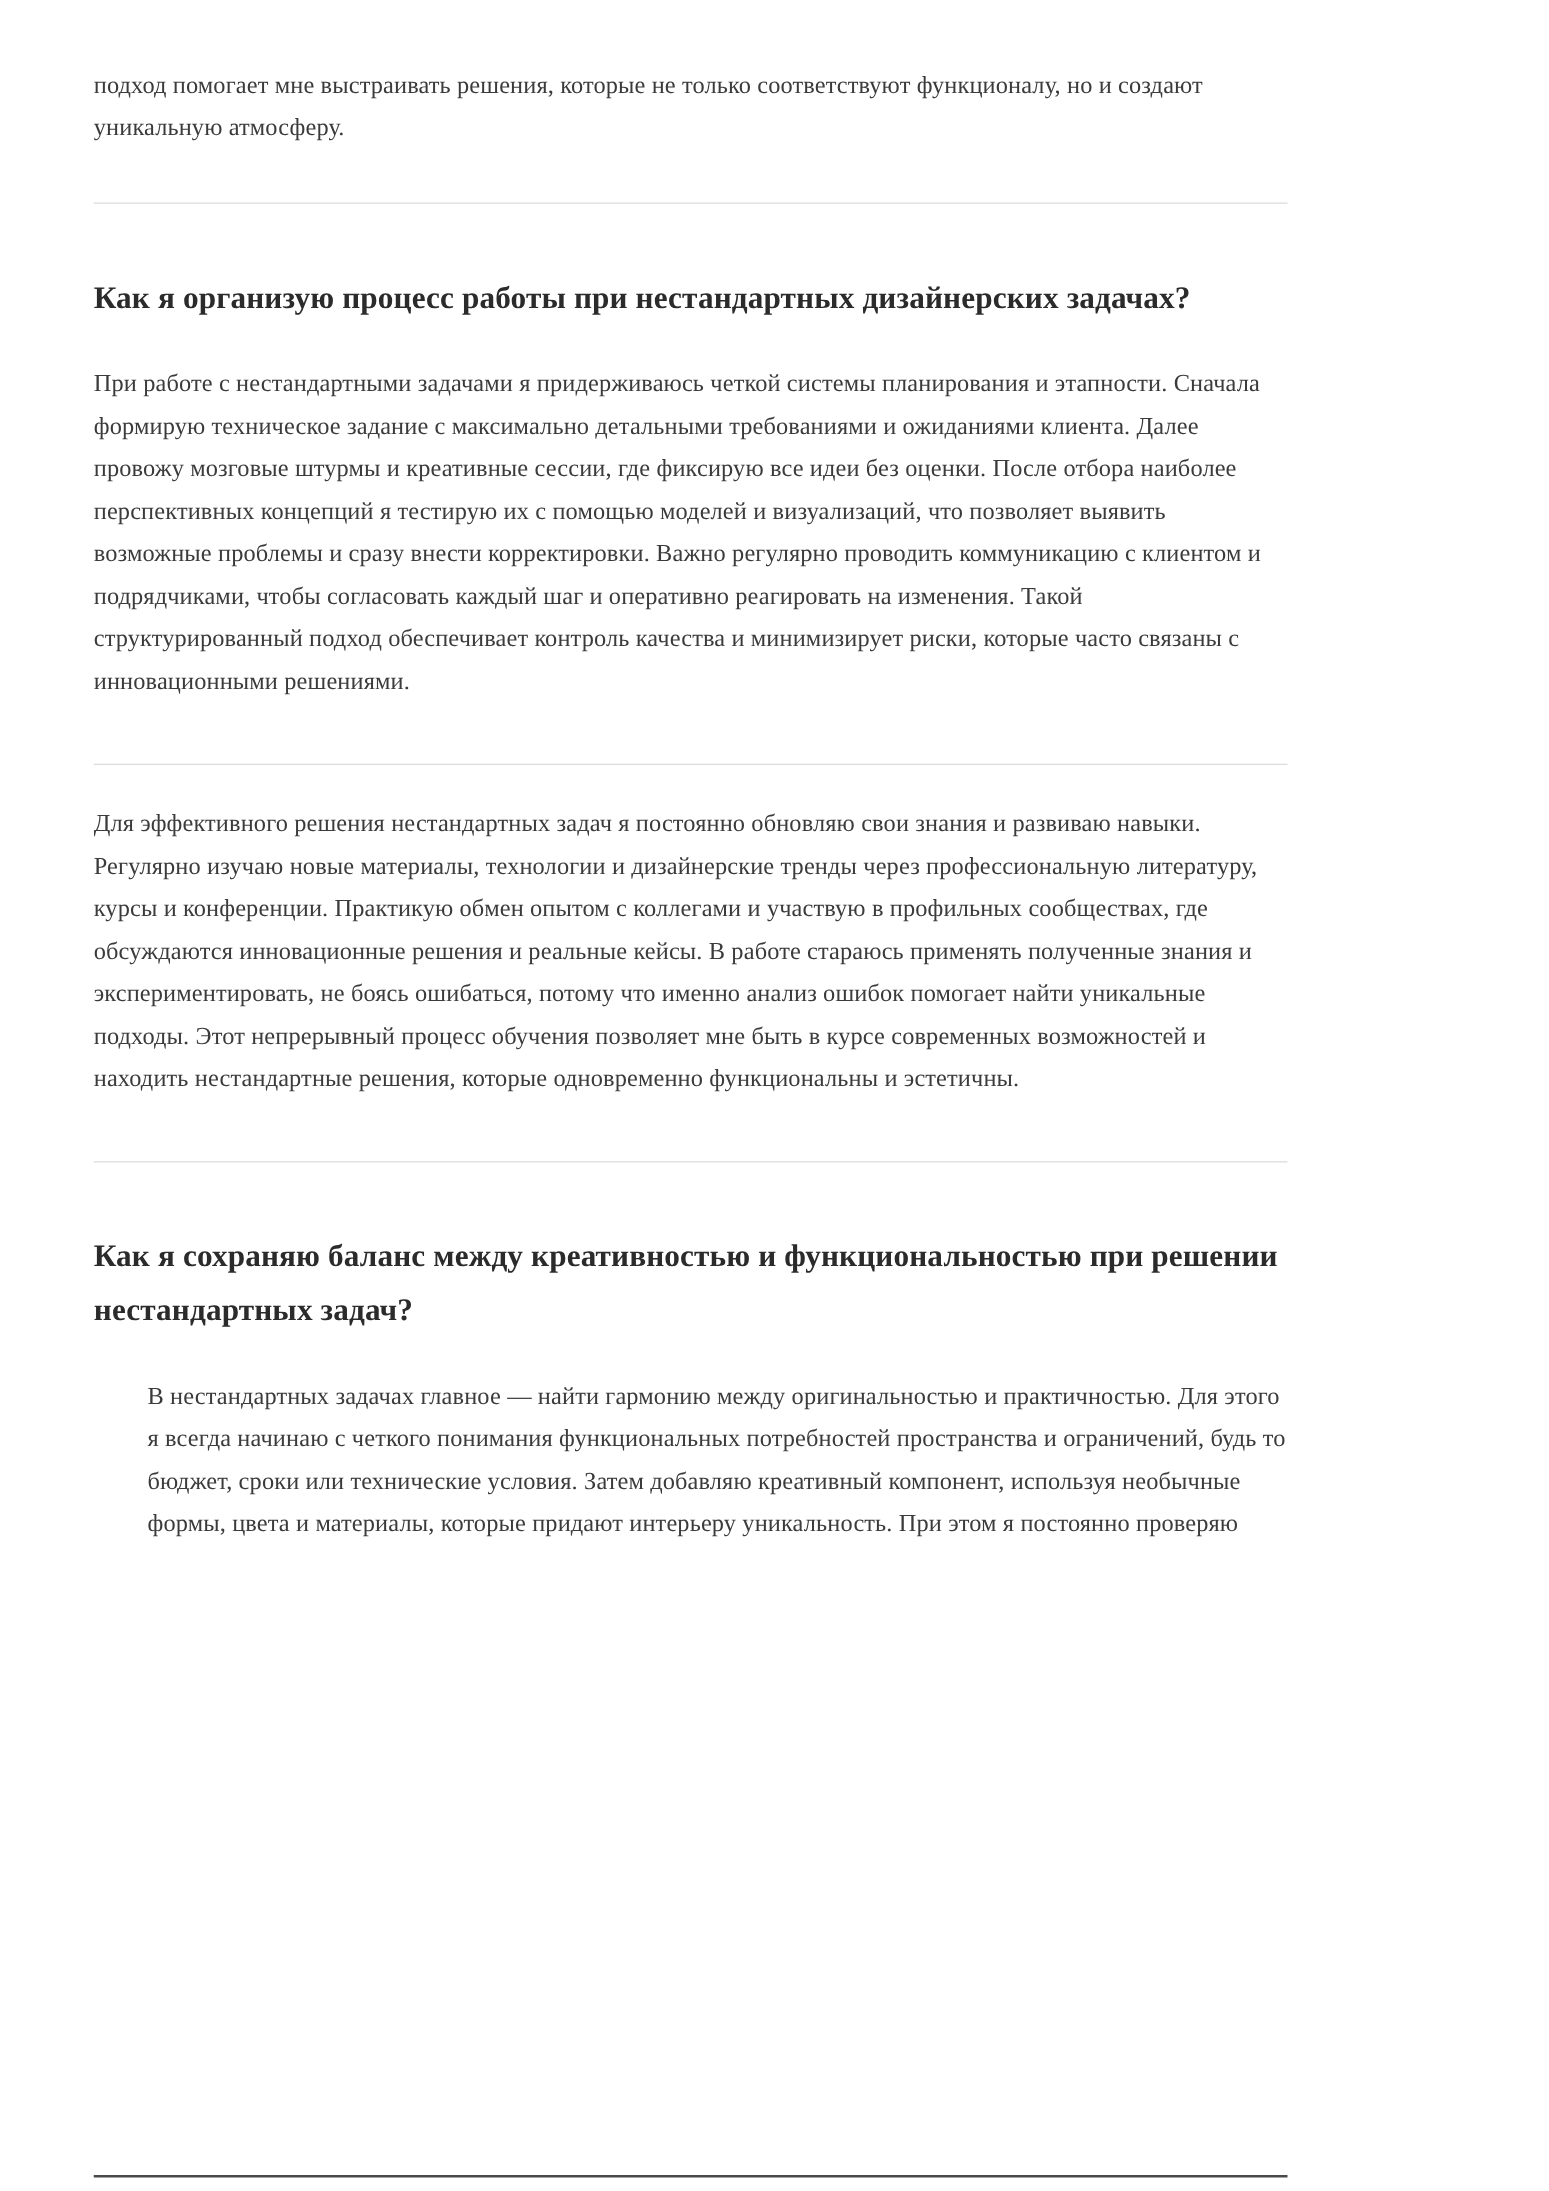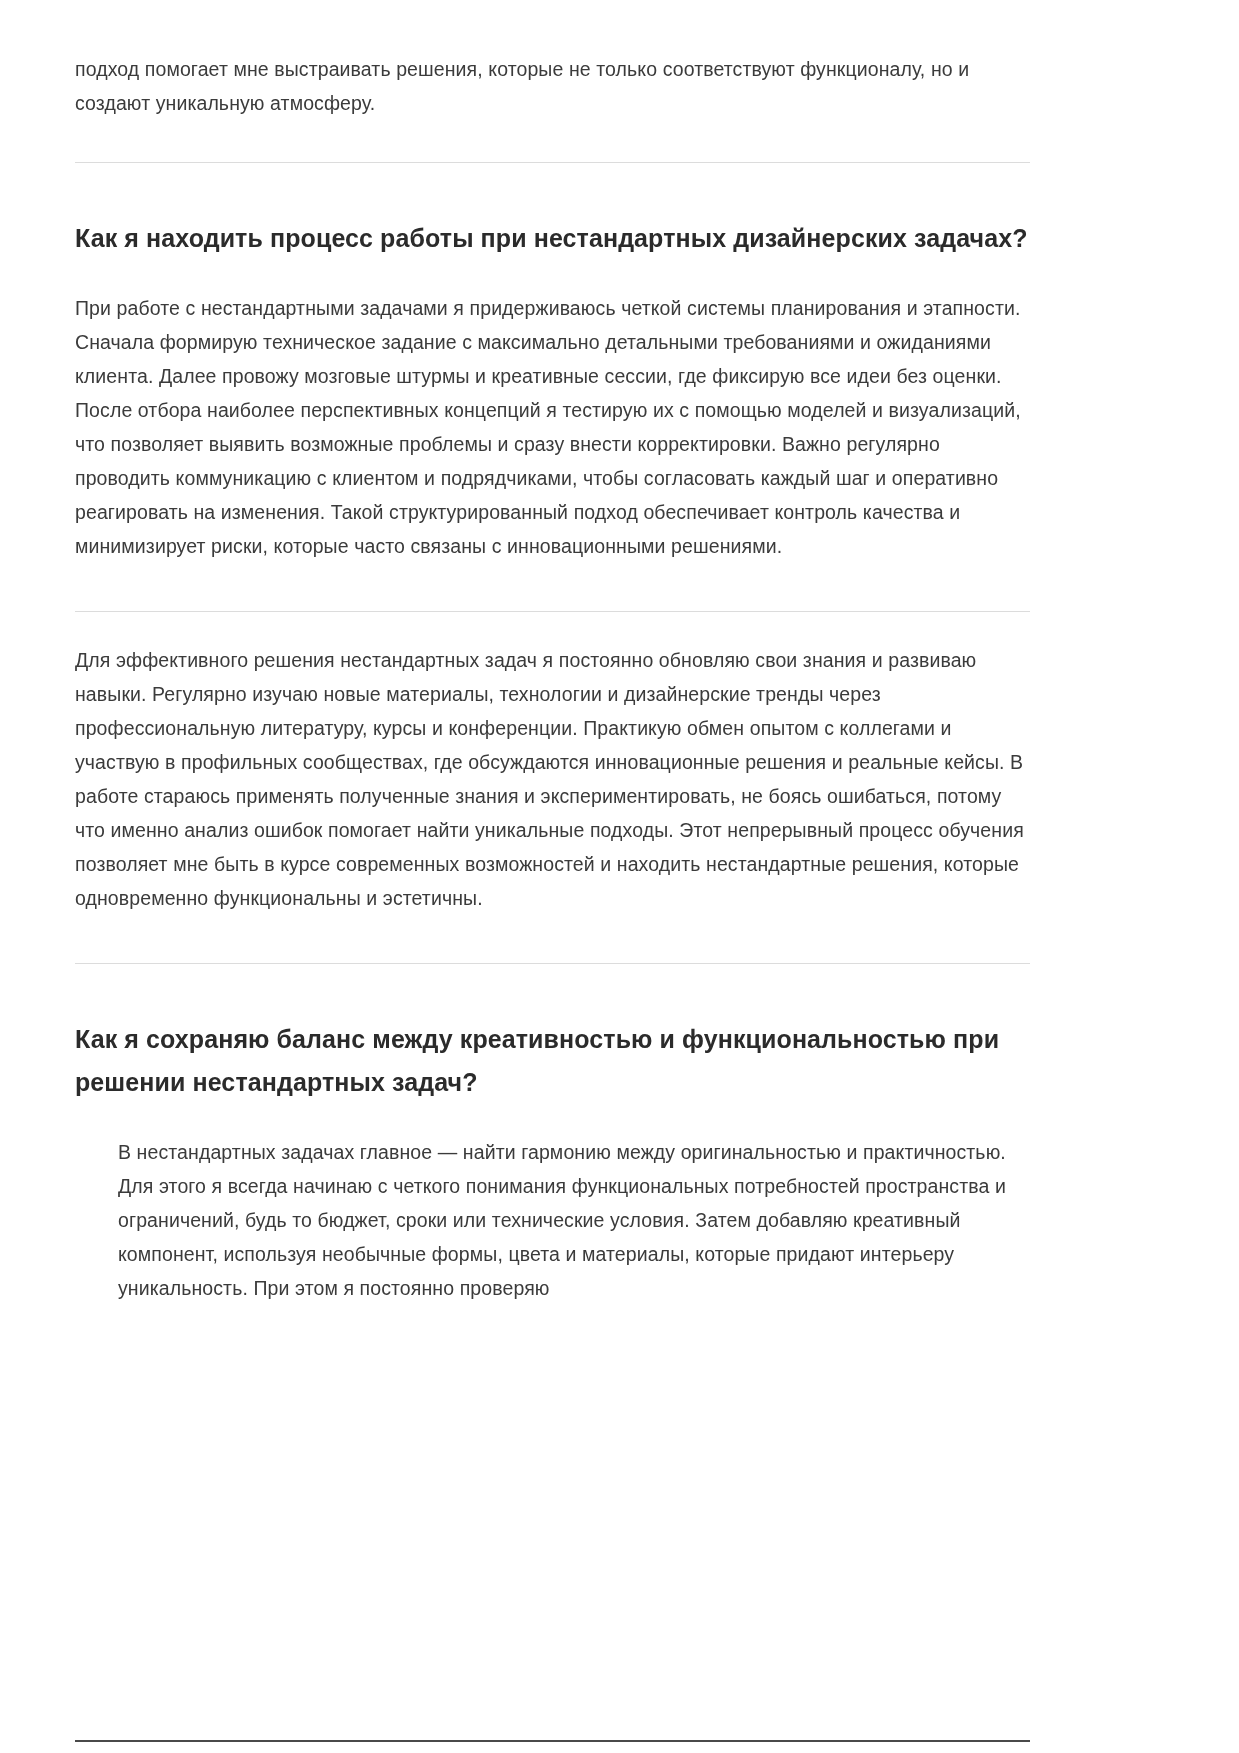--- a/index.html
+++ b/index.html
@@ -1,15 +1,15 @@
 <!DOCTYPE html>
 <html lang="ru"><head>
 <meta charset="utf-8">
 <style>
-  * { margin: 0; padding: 0; box-sizing: border-box; }
+  * { margin: 0; padding: 0; box-sizing: border-box; font-family: Liberation Serif, serif; }
 
   html, body {
     background: #ffffff;
   }
 
   body {
     width: 1239px;
     min-height: 1753px;
     font-family: "Liberation Sans", "DejaVu Sans", sans-serif;
     color: #3b3b3b;
@@ -74,21 +74,21 @@
 </head>
 <body>
 
 <main class="page">
 
   <p class="body-text intro-fragment">подход помогает мне выстраивать решения, которые не только соответствуют функционалу, но и создают уникальную атмосферу.</p>
 
   <div class="divider"></div>
 
   <section>
-    <h2 class="section-heading">Как я находить процесс работы при нестандартных дизайнерских задачах?</h2>
+    <h2 class="section-heading">Как я организую процесс работы при нестандартных дизайнерских задачах?</h2>
     <p class="body-text">При работе с нестандартными задачами я придерживаюсь четкой системы планирования и этапности. Сначала формирую техническое задание с максимально детальными требованиями и ожиданиями клиента. Далее провожу мозговые штурмы и креативные сессии, где фиксирую все идеи без оценки. После отбора наиболее перспективных концепций я тестирую их с помощью моделей и визуализаций, что позволяет выявить возможные проблемы и сразу внести корректировки. Важно регулярно проводить коммуникацию с клиентом и подрядчиками, чтобы согласовать каждый шаг и оперативно реагировать на изменения. Такой структурированный подход обеспечивает контроль качества и минимизирует риски, которые часто связаны с инновационными решениями.</p>
   </section>
 
   <div class="divider"></div>
 
   <section>
     <p class="body-text">Для эффективного решения нестандартных задач я постоянно обновляю свои знания и развиваю навыки. Регулярно изучаю новые материалы, технологии и дизайнерские тренды через профессиональную литературу, курсы и конференции. Практикую обмен опытом с коллегами и участвую в профильных сообществах, где обсуждаются инновационные решения и реальные кейсы. В работе стараюсь применять полученные знания и экспериментировать, не боясь ошибаться, потому что именно анализ ошибок помогает найти уникальные подходы. Этот непрерывный процесс обучения позволяет мне быть в курсе современных возможностей и находить нестандартные решения, которые одновременно функциональны и эстетичны.</p>
   </section>
 
   <div class="divider"></div>

